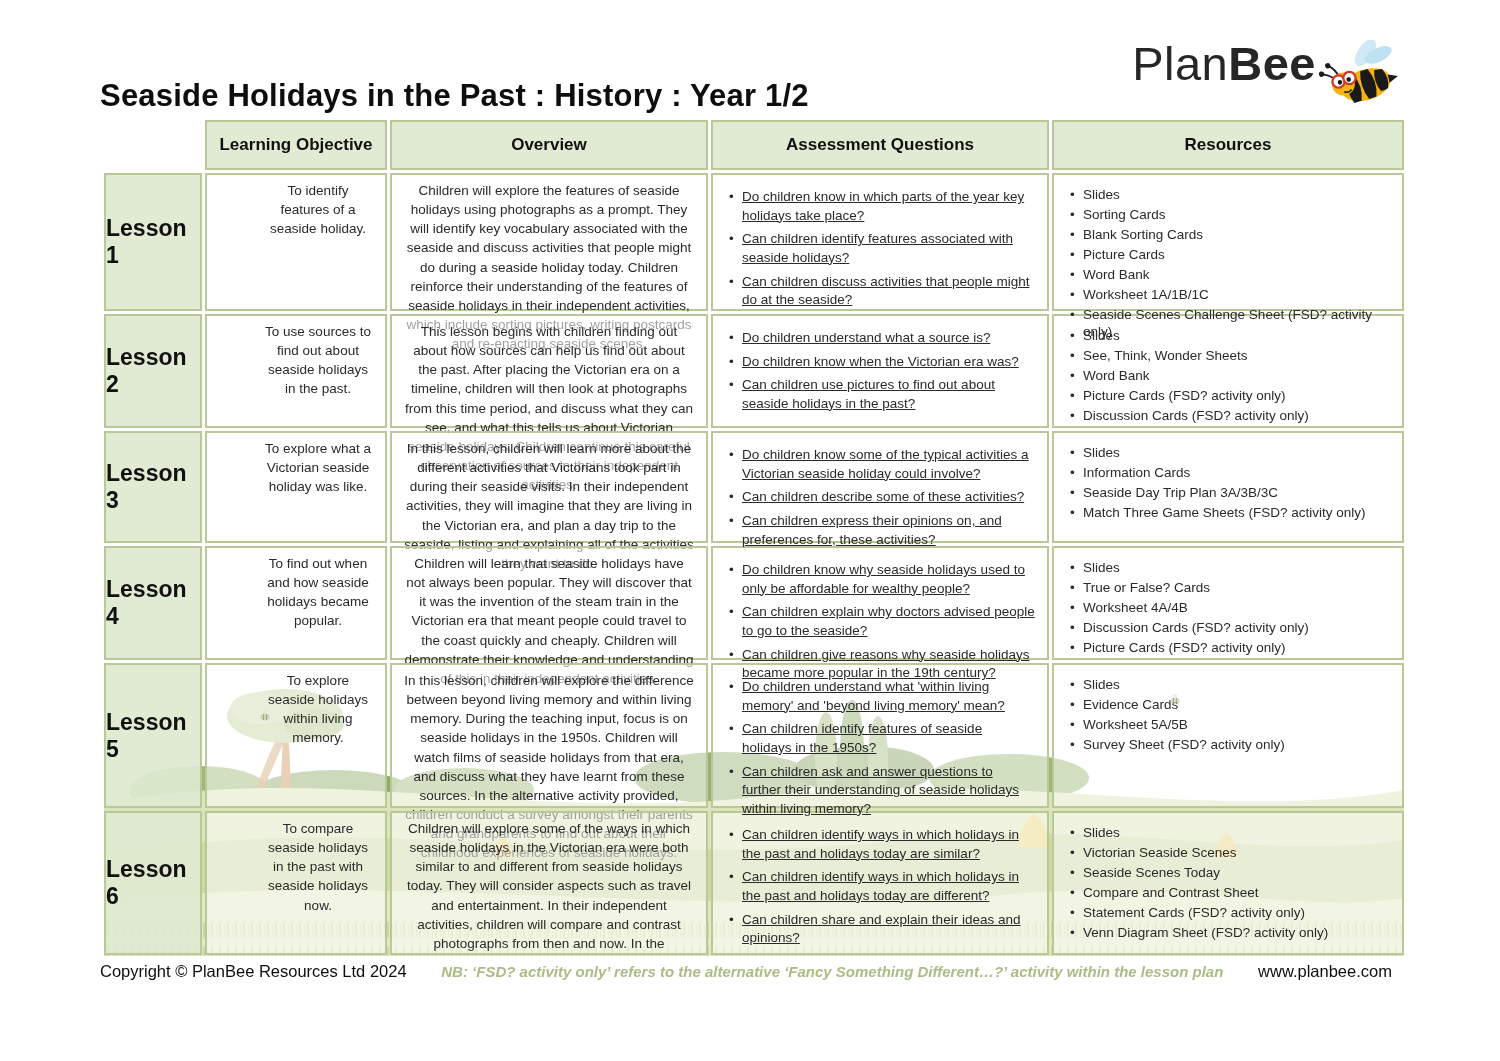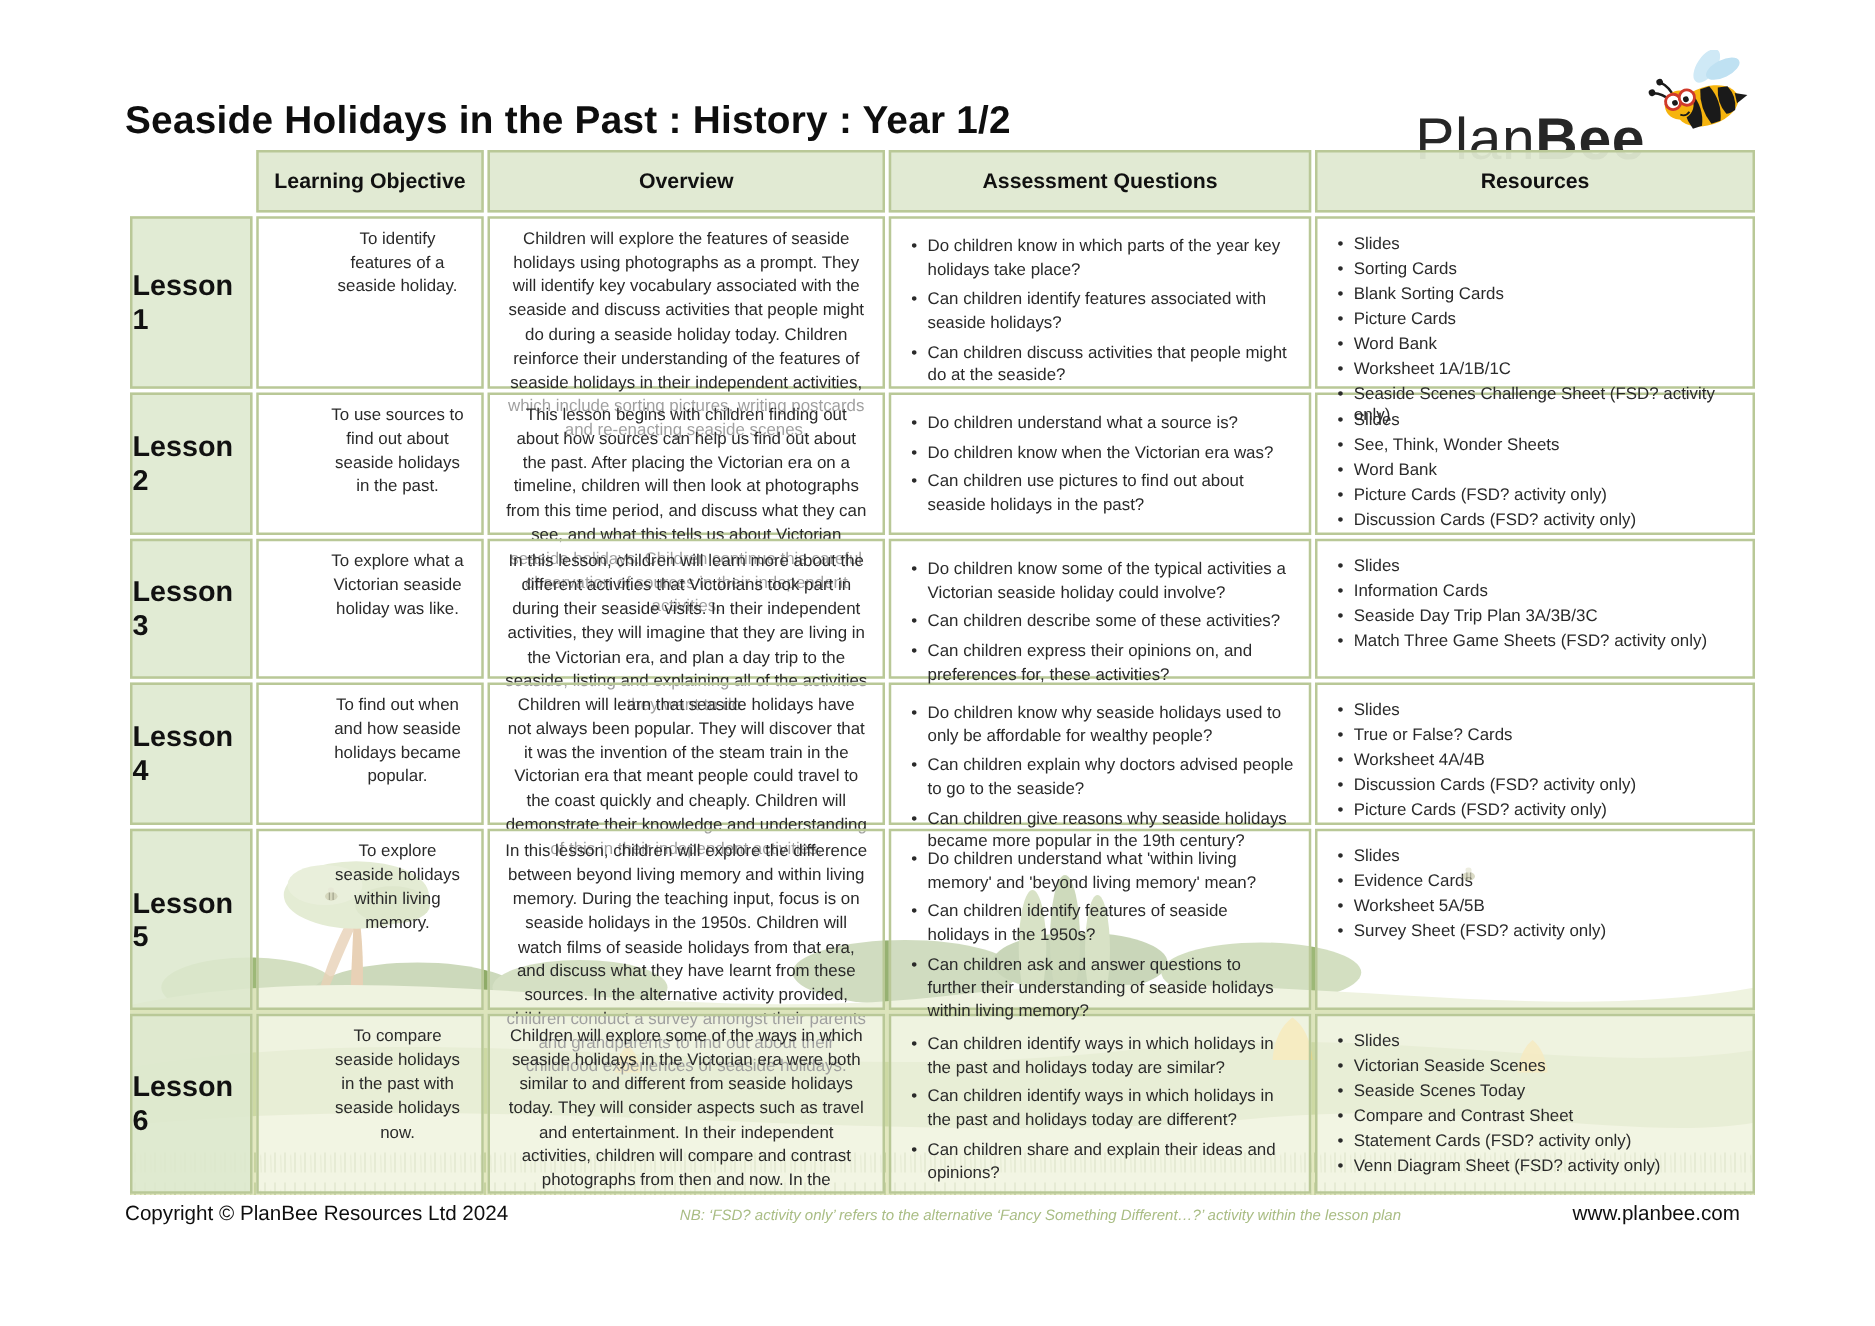--- a/index.html
+++ b/index.html
@@ -10,21 +10,21 @@
     --note:#a9bd84;
   }
   *{margin:0;padding:0;box-sizing:border-box;}
   html,body{width:1500px;height:1061px;background:#ffffff;overflow:hidden;
     font-family:"Liberation Sans", sans-serif;color:var(--body);}
   .page{position:relative;width:1500px;height:1061px;background:#fff;border-radius:28px;}
 
   
   .page-title{position:absolute;left:100px;top:78px;font-size:31px;font-weight:bold;
     color:#0e0e0e;letter-spacing:.2px;}
-  .logo{position:absolute;right:98px;top:40px;display:flex;align-items:flex-end;}
+  .logo{position:absolute;right:98px;top:40px;display:flex;}
   .logo .wordmark{font-size:47px;color:#262626;letter-spacing:.5px;line-height:1;}
   .logo .wordmark .plan{font-weight:normal;}
   .logo .wordmark .bee{font-weight:bold;}
   .logo svg.bee-art{margin-left:-6px;margin-bottom:22px;}
 
   
   .table-wrap{position:absolute;left:104px;top:120px;width:1300px;height:836px;overflow:hidden;}
   .landscape{position:absolute;left:0;bottom:0;z-index:0;}
   .grid{position:relative;z-index:1;display:grid;
     grid-template-columns:98px 182px 318px 338px 352px;
@@ -37,29 +37,29 @@
     font-weight:bold;font-size:17px;color:#111;}
   .label-cell{background:rgba(223,233,209,0.93);align-items:center;justify-content:center;}
   .lesson-name{font-size:23px;font-weight:bold;color:#111;}
   .center-cell{text-align:center;padding:6px 12px;}
   .center-cell p{font-size:13.5px;line-height:1.42;}
   .objective-col p{font-size:13.5px;margin-left:44px;}
   .list-cell{padding:8px 12px 8px 14px;}
   .list-cell ul{list-style:none;}
   .list-cell li{position:relative;padding-left:15px;font-size:13.5px;}
   .list-cell li::before{content:"•";position:absolute;left:2px;top:0;}
-  .questions li{margin:5px 0;line-height:1.38;}
+  .questions li{margin:5px 0;line-height:1.38;text-decoration:underline;}
   .resources li{margin:2.5px 0;line-height:1.3;}
   .tiny-bee{position:absolute;z-index:2;opacity:.75;}
 
   
   .footer{position:absolute;left:100px;right:108px;top:962px;display:flex;
     justify-content:space-between;align-items:baseline;}
   .copyright{font-size:16.5px;color:#0e0e0e;}
-  .fsd-note{font-size:12px;font-weight:normal;font-style:italic;color:var(--note);padding:0 14px;text-align:center;}
+  .fsd-note{font-size:15px;font-weight:bold;font-style:italic;color:var(--note);padding:0 14px;text-align:center;}
   .website{font-size:16.5px;color:#0e0e0e;}
 </style>
 </head>
 <body>
 
 <div class="page">
 
   <h1 class="page-title">Seaside Holidays in the Past : History : Year 1/2</h1>
 
   <div class="logo">

